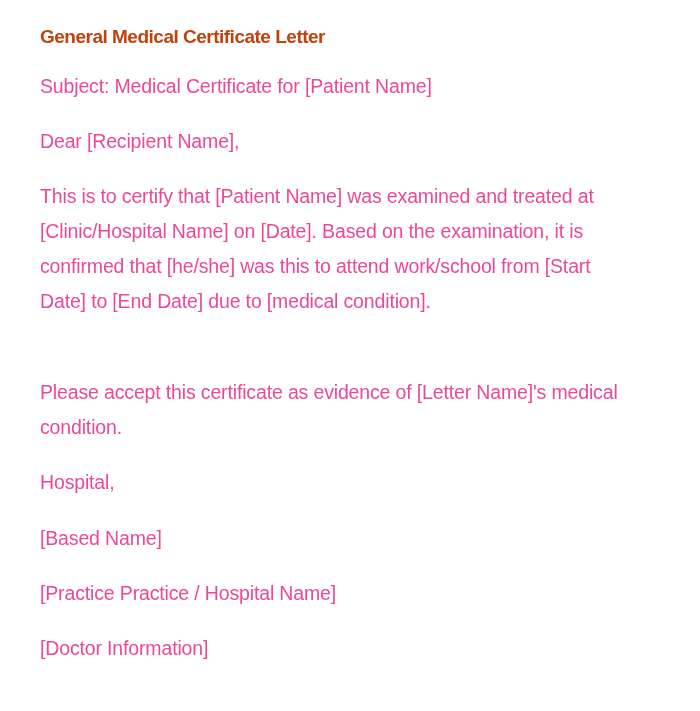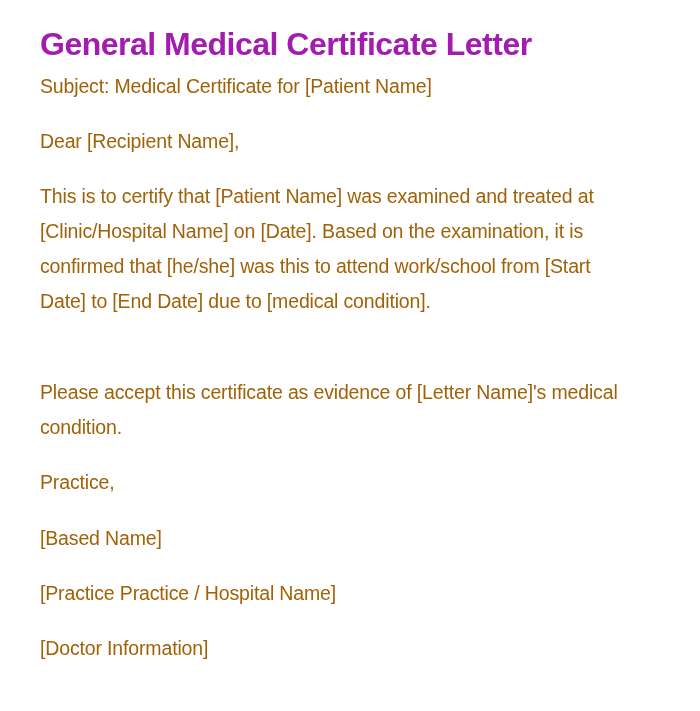--- a/index.html
+++ b/index.html
@@ -1,29 +1,29 @@
 <!DOCTYPE html>
 <html><head>
 <meta charset="utf-8">
 <style>
   html, body { margin: 0; padding: 0; background: #ffffff; }
   body { width: 700px; height: 711px; overflow: hidden; position: relative;
          font-family: "Liberation Sans", "DejaVu Sans", sans-serif; color: #111111; }
   .doc { position: absolute; left: 40px; top: 0; width: 600px; }
-  .title { position: absolute; left: 0; top: 26px; margin: 0; font-size: 32px; font-weight: bold;
-           letter-spacing: -0.5px; white-space: nowrap; color: #a21caf; }
+  .title { position: absolute; left: 0; top: 26px; margin: 0; font-size: 19px; font-weight: bold;
+           letter-spacing: -0.5px; white-space: nowrap; color: #c2410c; }
   .p { position: absolute; left: 0; margin: 0; font-size: 19.5px; line-height: 35px;
-       letter-spacing: -0.15px; color: #a16207; width: 600px; }
+       letter-spacing: -0.15px; color: #ec4899; width: 600px; }
 </style>
 </head>
 <body>
 
 <div class="doc">
   <h1 class="title">General Medical Certificate Letter</h1>
   <p class="p" style="top:69px">Subject: Medical Certificate for [Patient Name]</p>
   <p class="p" style="top:124px">Dear [Recipient Name],</p>
   <p class="p" style="top:179px; width:590px">This is to certify that [Patient Name] was examined and treated at [Clinic/Hospital Name] on [Date]. Based on the examination, it is confirmed that [he/she] was this to attend work/school from [Start Date] to [End Date] due to [medical condition].</p>
   <p class="p" style="top:375px; width:600px">Please accept this certificate as evidence of [Letter Name]'s medical condition.</p>
-  <p class="p" style="top:465px">Practice,</p>
+  <p class="p" style="top:465px">Hospital,</p>
   <p class="p" style="top:521px">[Based Name]</p>
   <p class="p" style="top:576px">[Practice Practice / Hospital Name]</p>
   <p class="p" style="top:631px">[Doctor Information]</p>
 </div>
 
 </body></html>

